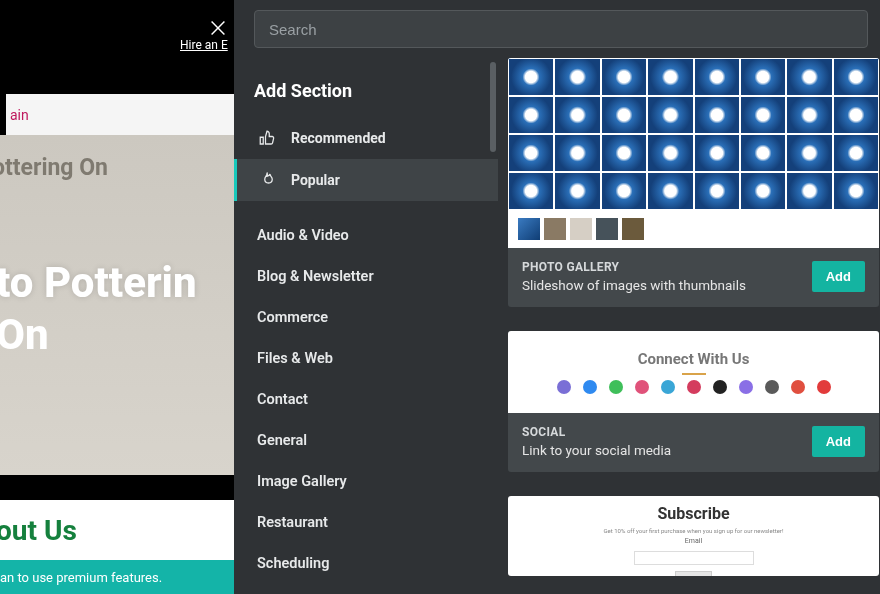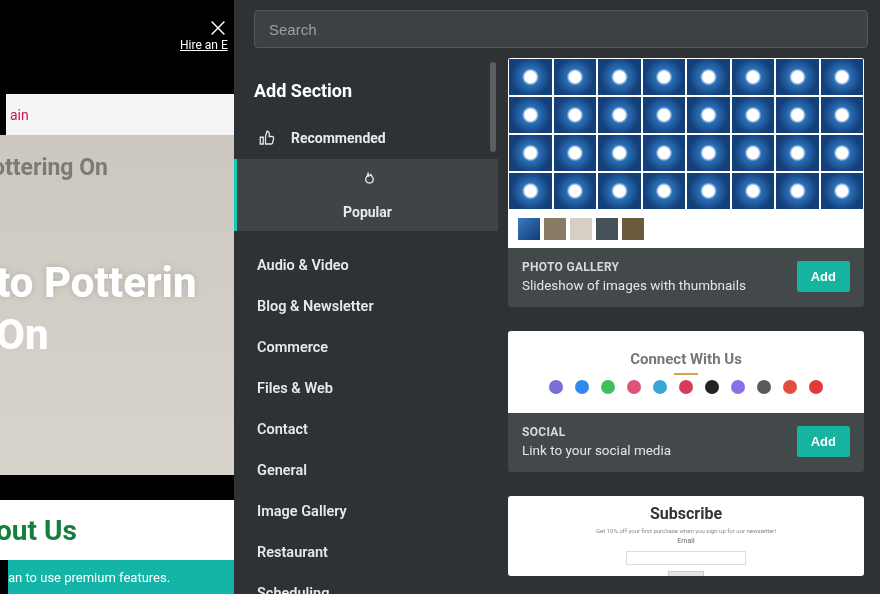--- a/index.html
+++ b/index.html
@@ -16,21 +16,21 @@
     z-index: 0;
   }
   .bg-top { height: 57px; background: #000; display: flex; justify-content: flex-end; align-items: flex-end; padding: 10px 0; }
   .bg-hire { color: #fff; font-size: 12px; text-decoration: underline; margin-right: 0; position:absolute; left:180px; top:38px; }
   .bg-domain { height: 41px; background: #f5f5f5; display: flex; align-items: center; padding-left: 4px; color:#be185d; font-size:14px; position:absolute; top:94px; left:6px; width:230px; }
   .bg-hero { position:absolute; top:135px; left:0; width:234px; height:340px; background: linear-gradient(180deg,#ccc8c0,#d8d4cc); overflow:hidden; }
   .bg-hero-text1 { position:absolute; left:-120px; top:154px; font-weight:700; color:#888; font-size:24px; }
   .bg-hero-welcome { position:absolute; left:0; top:260px; font-weight:800; color:#fff; font-size:42px; line-height:1.1; text-shadow: 0 0 6px rgba(0,0,0,.15); }
   .bg-hero-on { position:absolute; left:0; top:310px; font-weight:800; color:#fff; font-size:42px; }
   .bg-about { position:absolute; top:500px; left:0; width:234px; height:60px; background:#fff; color:#15803d; font-weight:700; font-size:28px; display:flex; align-items:center; }
-  .bg-banner { position:absolute; top:560px; left:8px; width:234px; height:34px; background:#14b4a8; color:#fff; font-size:13px; display:flex; align-items:center; padding-left:0; }
+  .bg-banner { position:absolute; top:560px; left:0; width:234px; height:34px; background:#14b4a8; color:#fff; font-size:13px; display:flex; align-items:center; padding-left:0; }
 
   
   .close-x { position:absolute; left:207px; top:17px; width:22px; height:22px; z-index:5; cursor:pointer; }
   .close-x svg { stroke:#fff; stroke-width:1.6; }
 
   
   .panel {
     position:absolute; left:234px; top:0; width:646px; height:594px;
     background:#2f3235; z-index:3; display:flex; flex-direction:column;
   }
@@ -54,30 +54,30 @@
   .sidebar-scroll { position:absolute; right:2px; top:4px; width:6px; height:90px; background:#5a5f63; border-radius:3px; }
 
   .add-heading { color:#fff; font-weight:700; font-size:18px; padding:22px 0 16px 20px; }
 
   .cat-item {
     display:flex; align-items:center; gap:14px;
     padding:10px 20px; color:#e7e9ea; font-size:14px; cursor:pointer;
     border-left:3px solid transparent;
   }
   .cat-item.icon-row { padding:11px 20px; }
-  .cat-item.active { background:#3f4447; border-left:3px solid #18c9bb;flex-direction:column; }
+  .cat-item.active { background:#3f4447; border-left:3px solid #18c9bb; }
   .cat-item .icon { width:20px; height:20px; display:flex; align-items:center; justify-content:center; }
   .cat-item .icon svg { stroke:#e7e9ea; fill:none; stroke-width:1.7; }
   .cat-text { font-weight:700; }
   .cat-item.plain { padding:12px 20px; font-weight:600; font-size:14.5px; }
   .divider { height:14px; }
 
   
   .content {
-    flex:1; background:#2f3235; overflow-y:auto; padding:0 16px 20px 10px;
+    flex:1; background:#2f3235; overflow-y:auto; padding:0 1px 20px 10px;
   }
 
   .card {
     background:#43484b; border-radius:3px; overflow:hidden; margin-bottom:24px;
   }
   .card-preview { background:#fff; }
   .card-footer {
     display:flex; align-items:center; justify-content:space-between;
     padding:12px 14px 14px 14px;
   }

